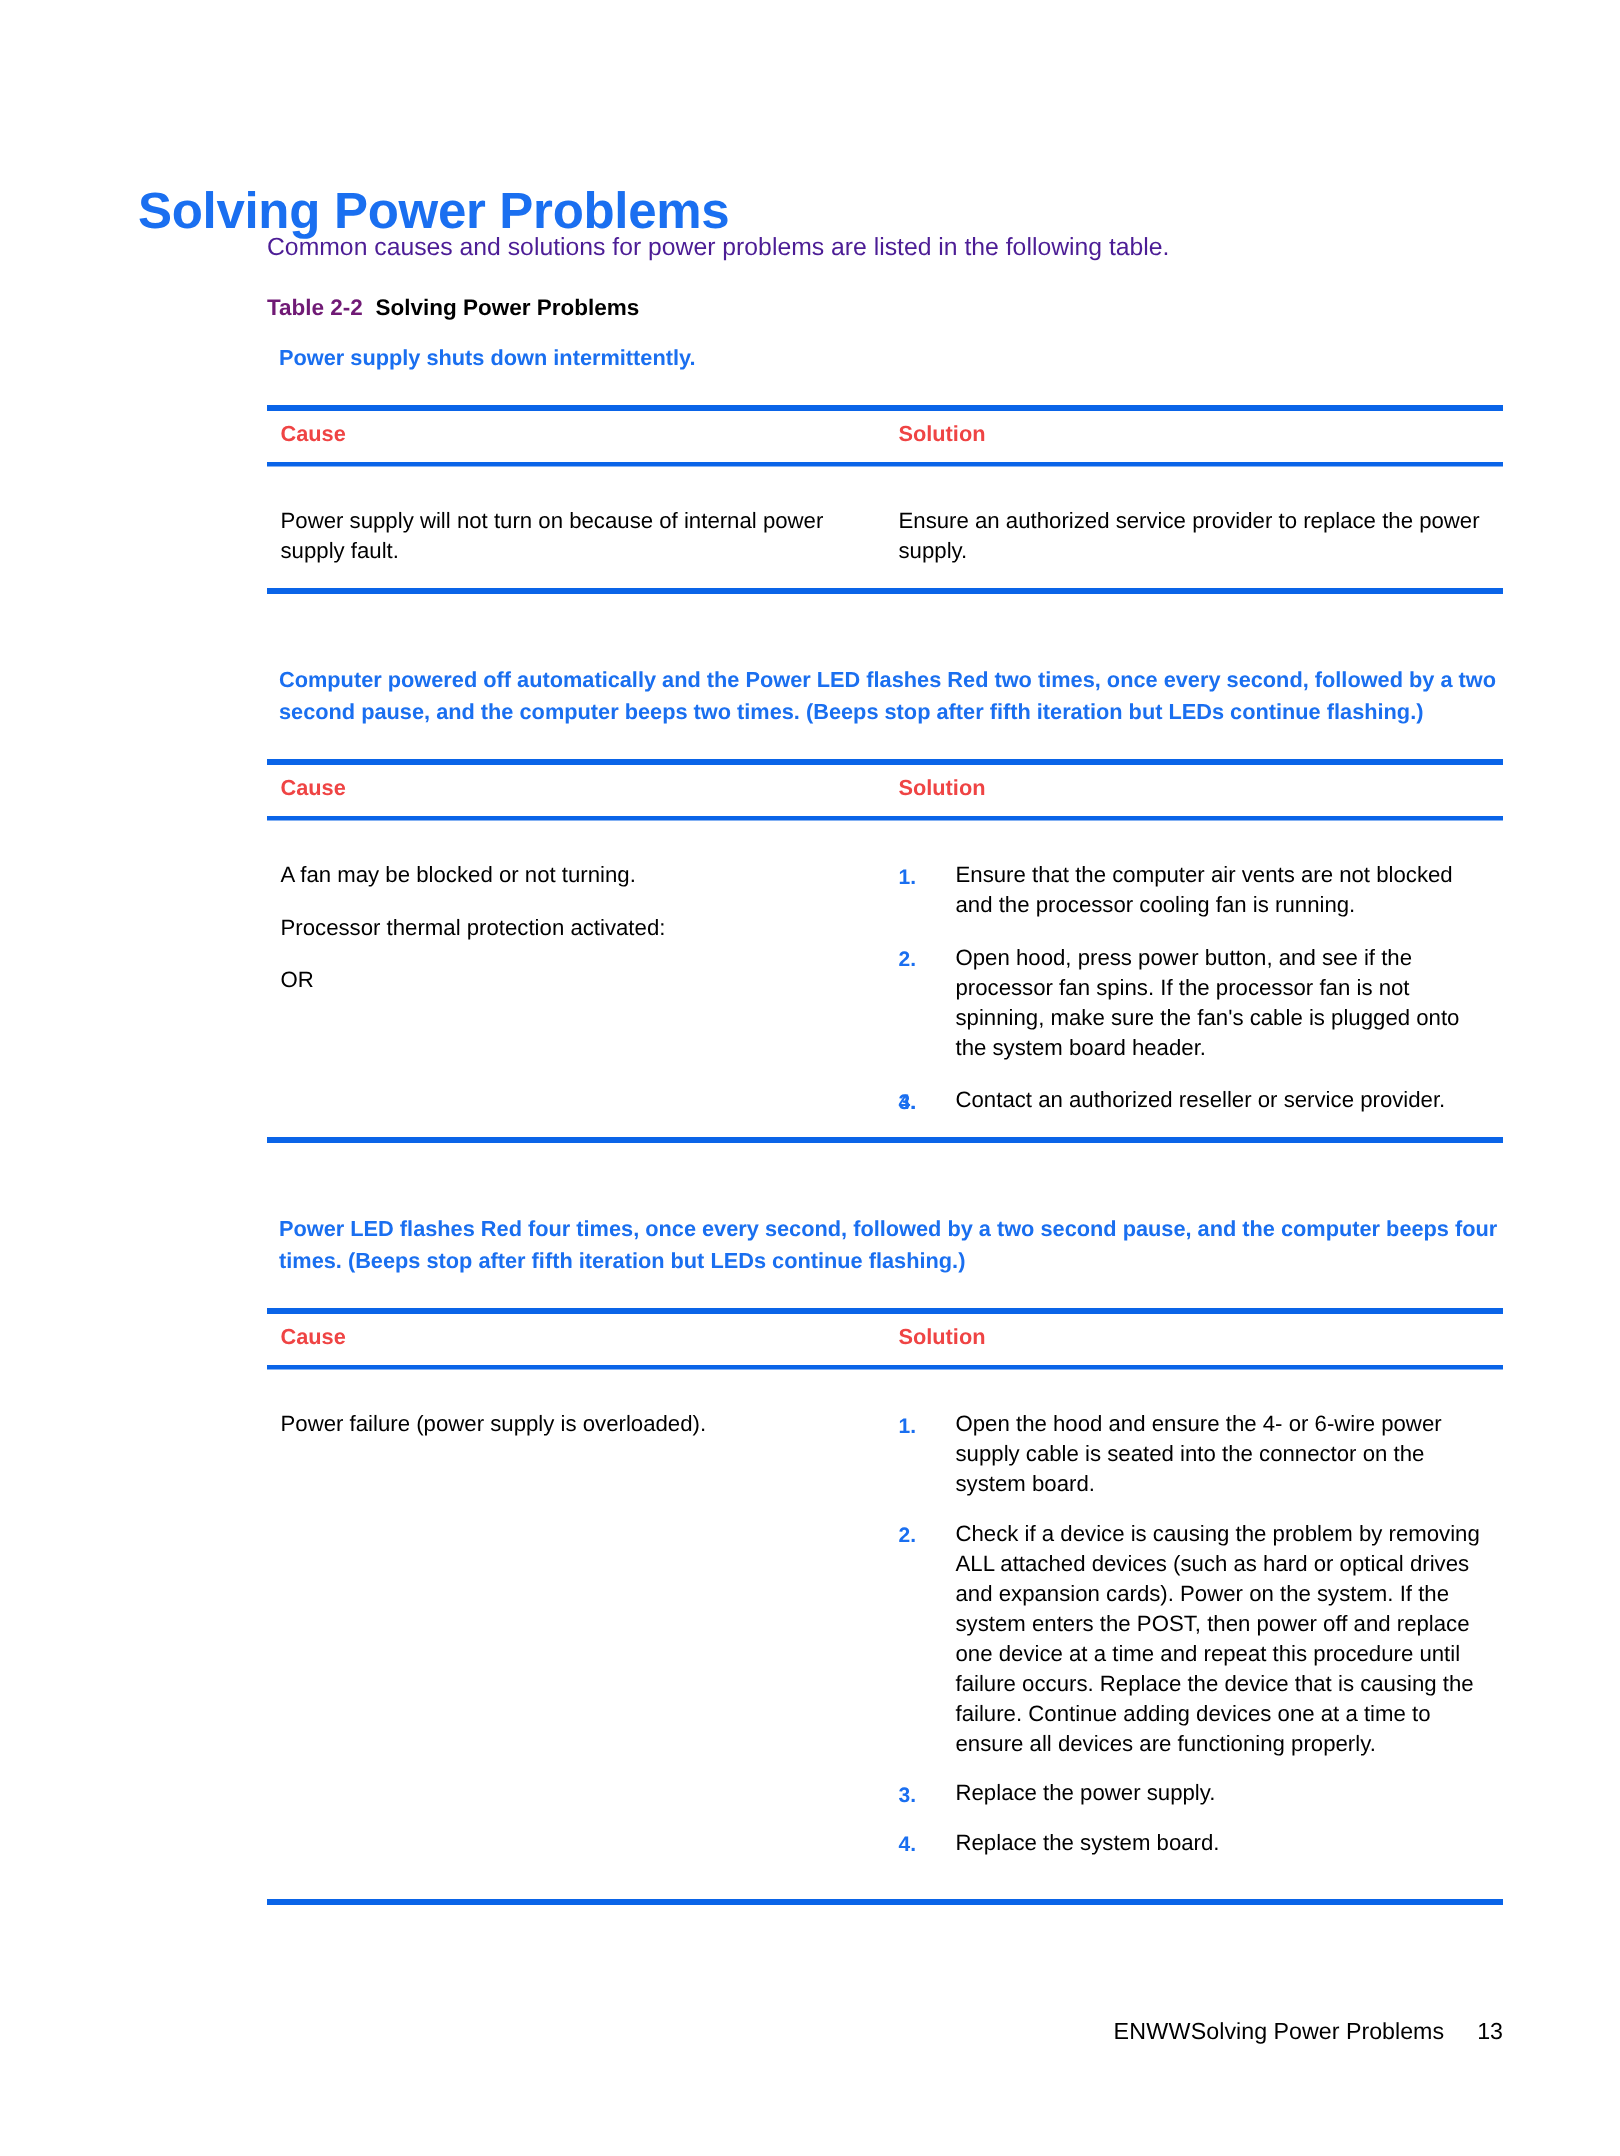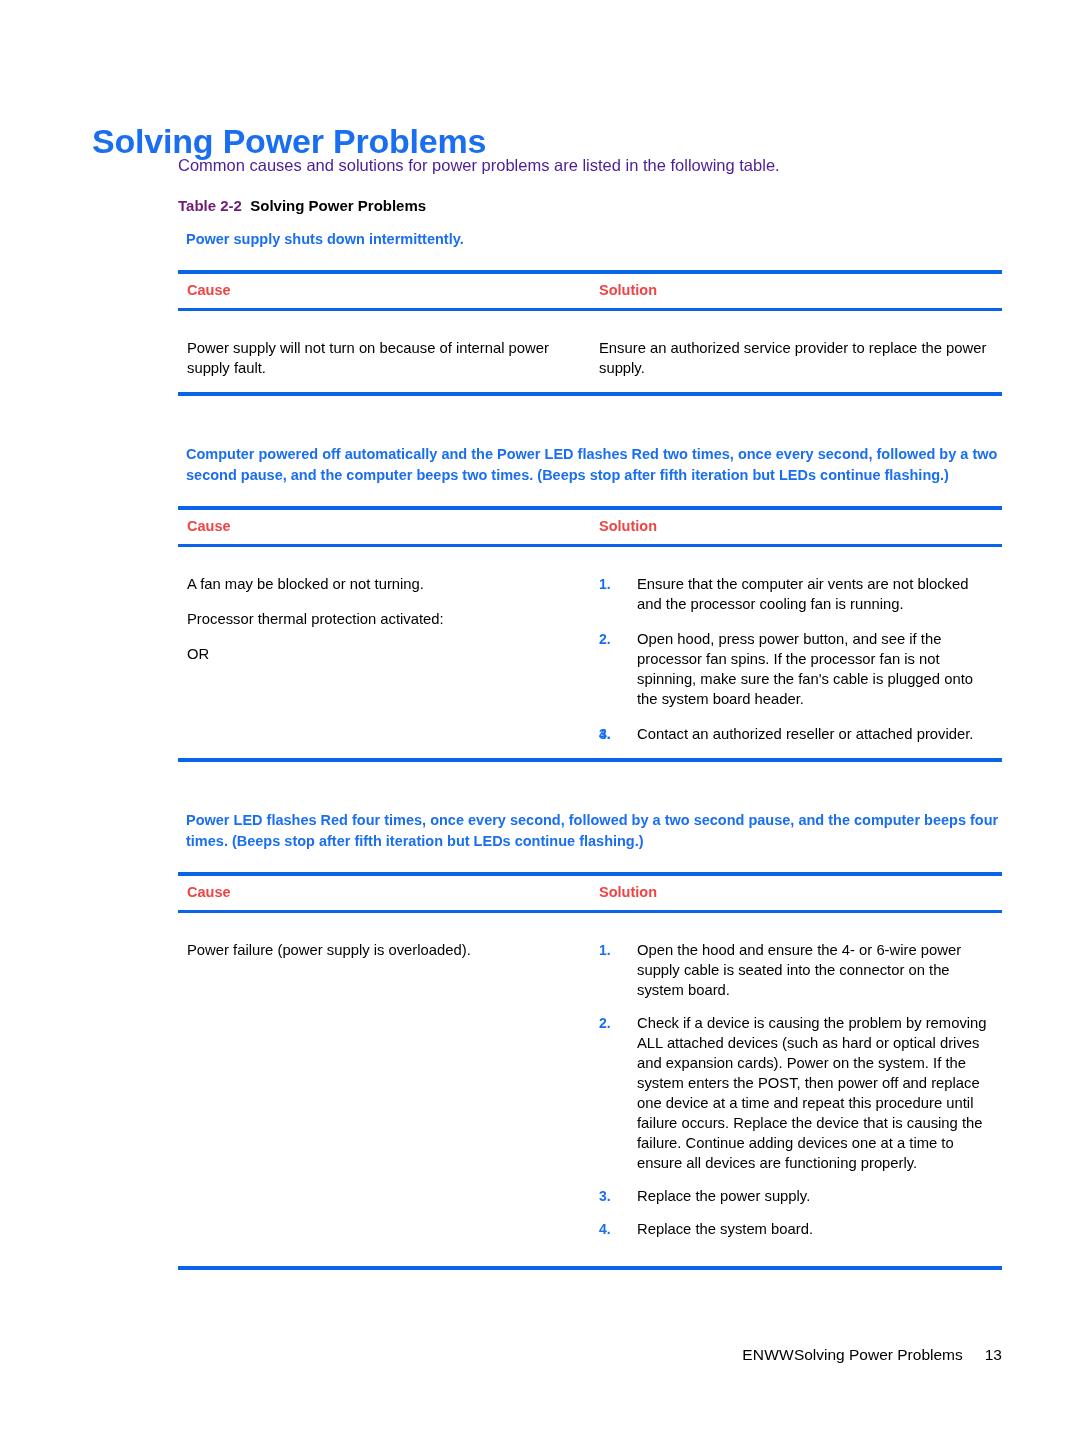--- a/index.html
+++ b/index.html
@@ -224,21 +224,21 @@
             </li>
             <li>
               <span class="step-num">2.</span>
               <span class="step-text">Open hood, press power button, and see if the processor fan spins. If the processor fan is not spinning, make sure the fan's cable is plugged onto the system board header.</span>
             </li>
             <li>
               <span class="step-num">3.</span>
             </li>
             <li>
               <span class="step-num">4.</span>
-              <span class="step-text">Contact an authorized reseller or attached provider.</span>
+              <span class="step-text">Contact an authorized reseller or service provider.</span>
             </li>
           </ol>
         </div>
       </div>
       <div class="rule-thick"></div>
     </div>
 
     <div class="ptable">
       <div class="ptable-title">Power LED flashes Red four times, once every second, followed by a two second pause, and the computer beeps four times. (Beeps stop after fifth iteration but LEDs continue flashing.)</div>
       <div class="rule-thick"></div>

